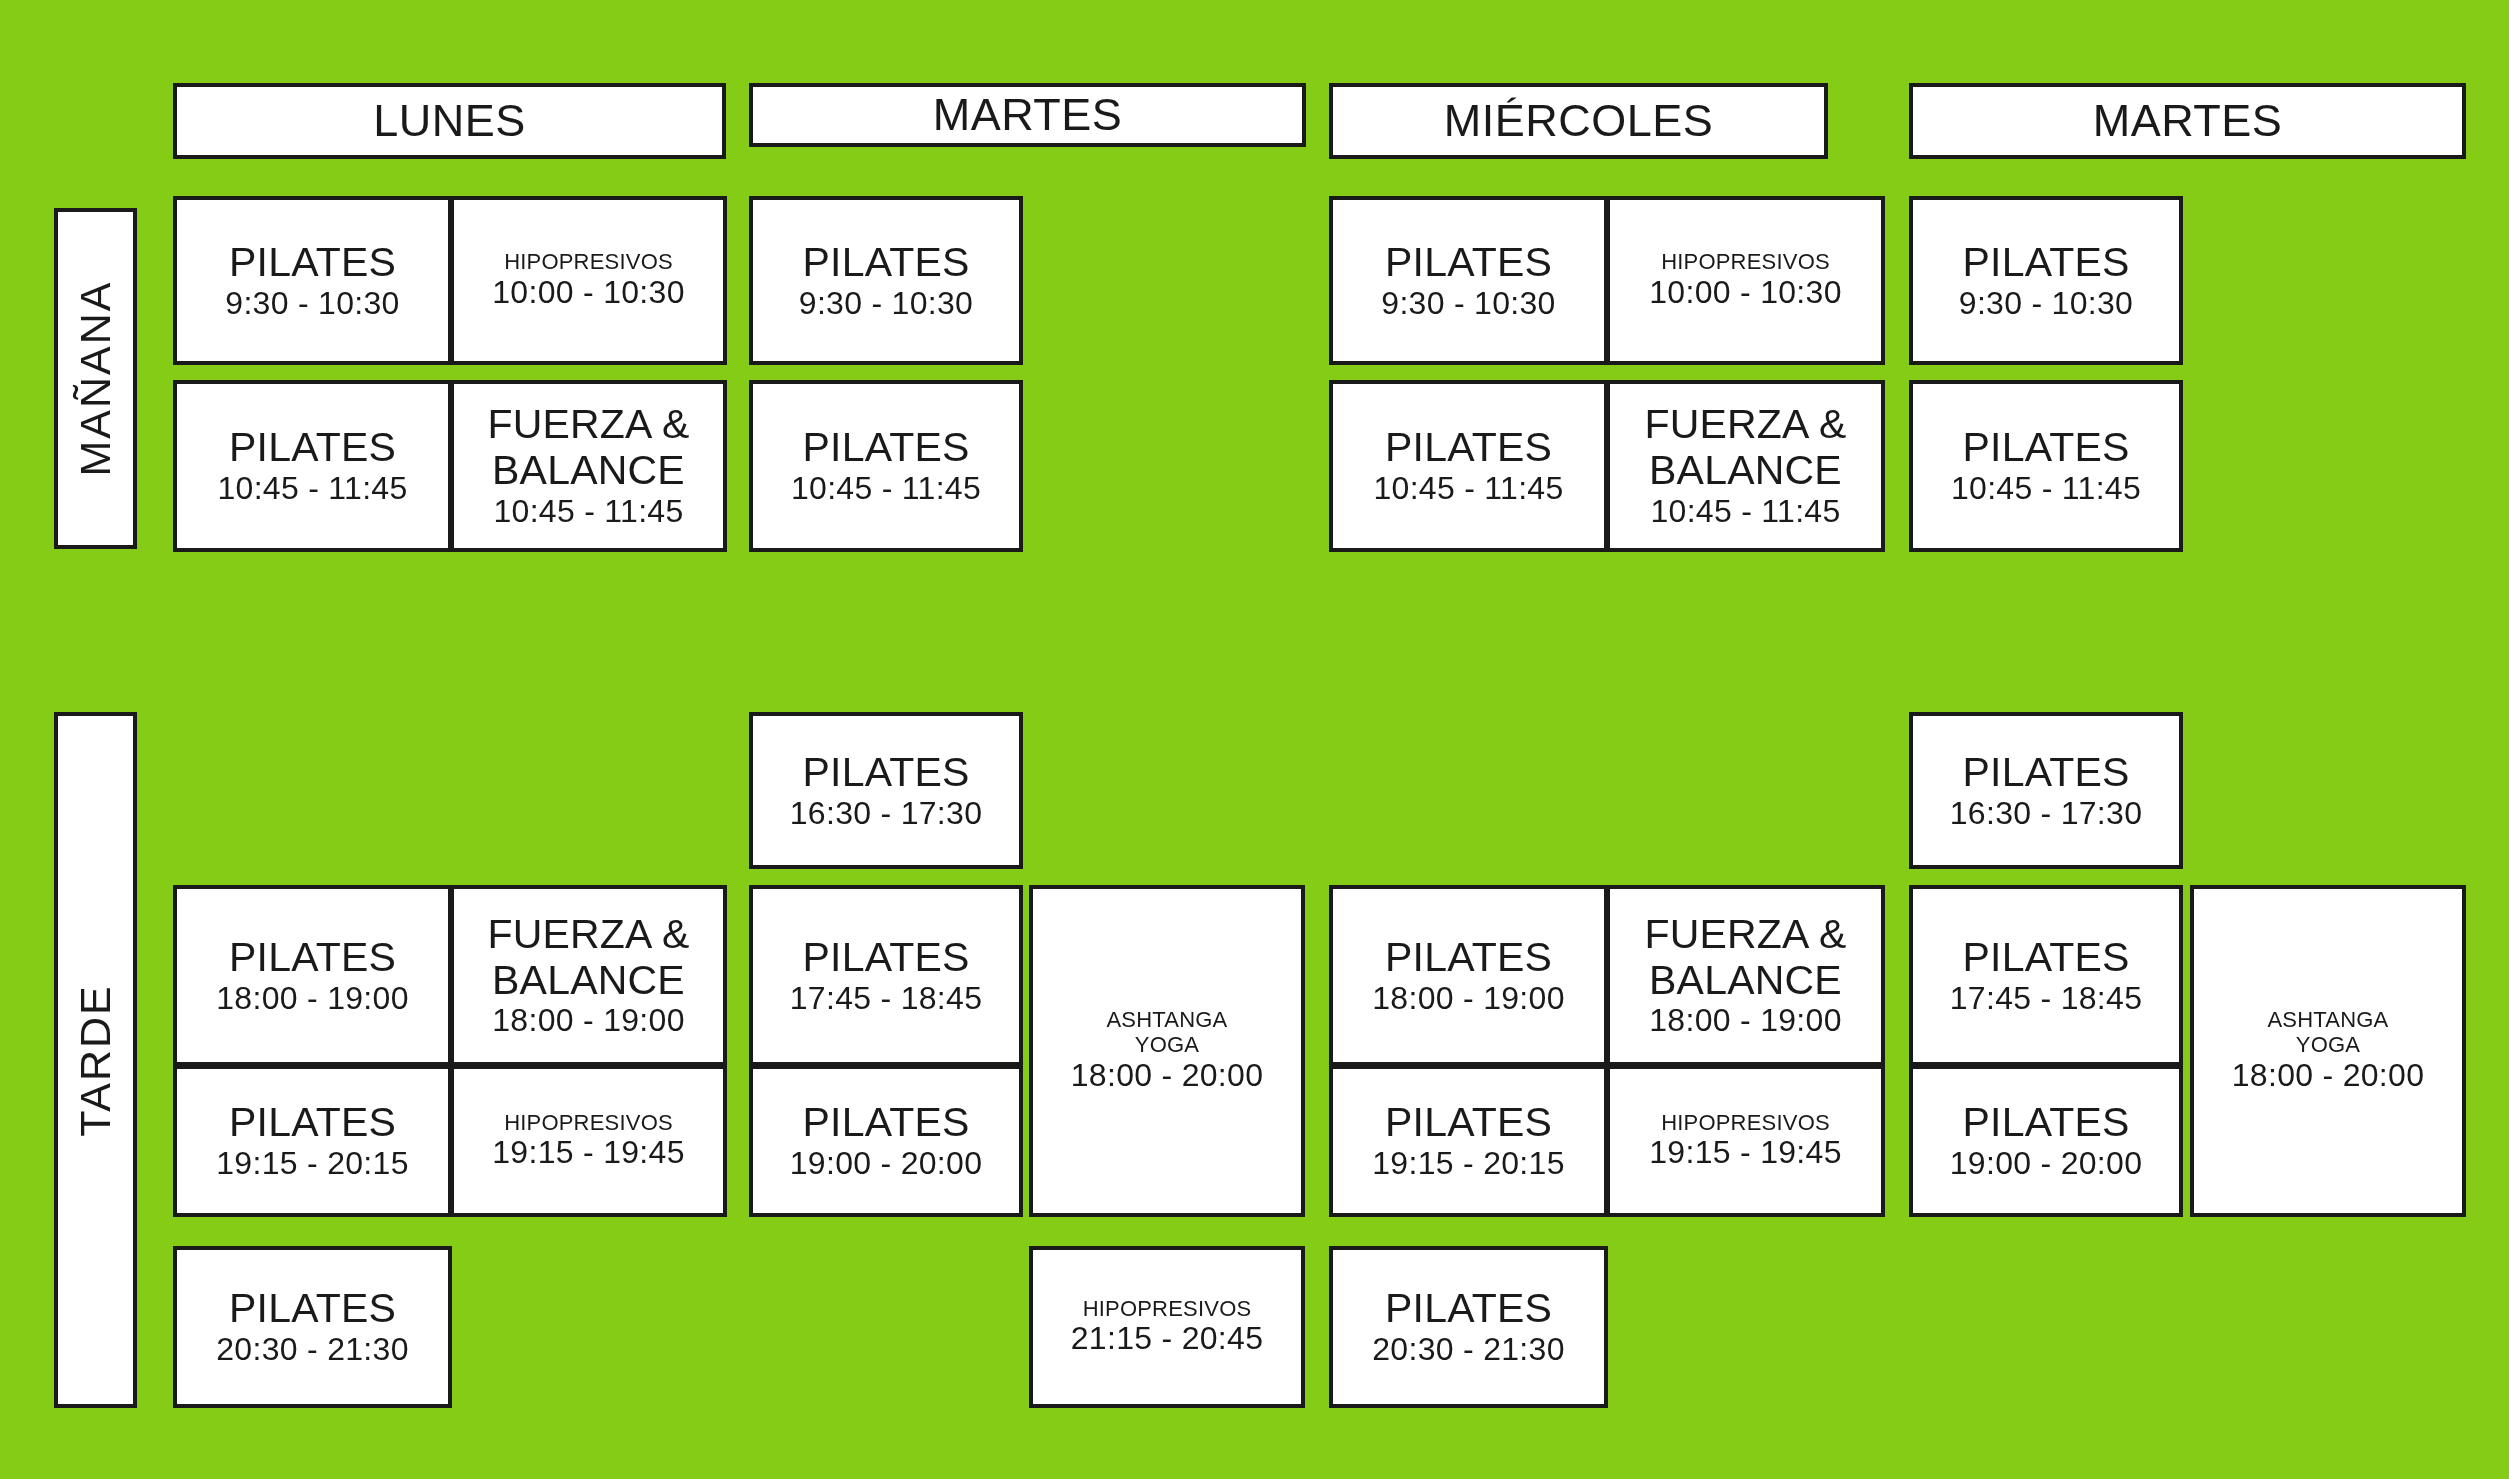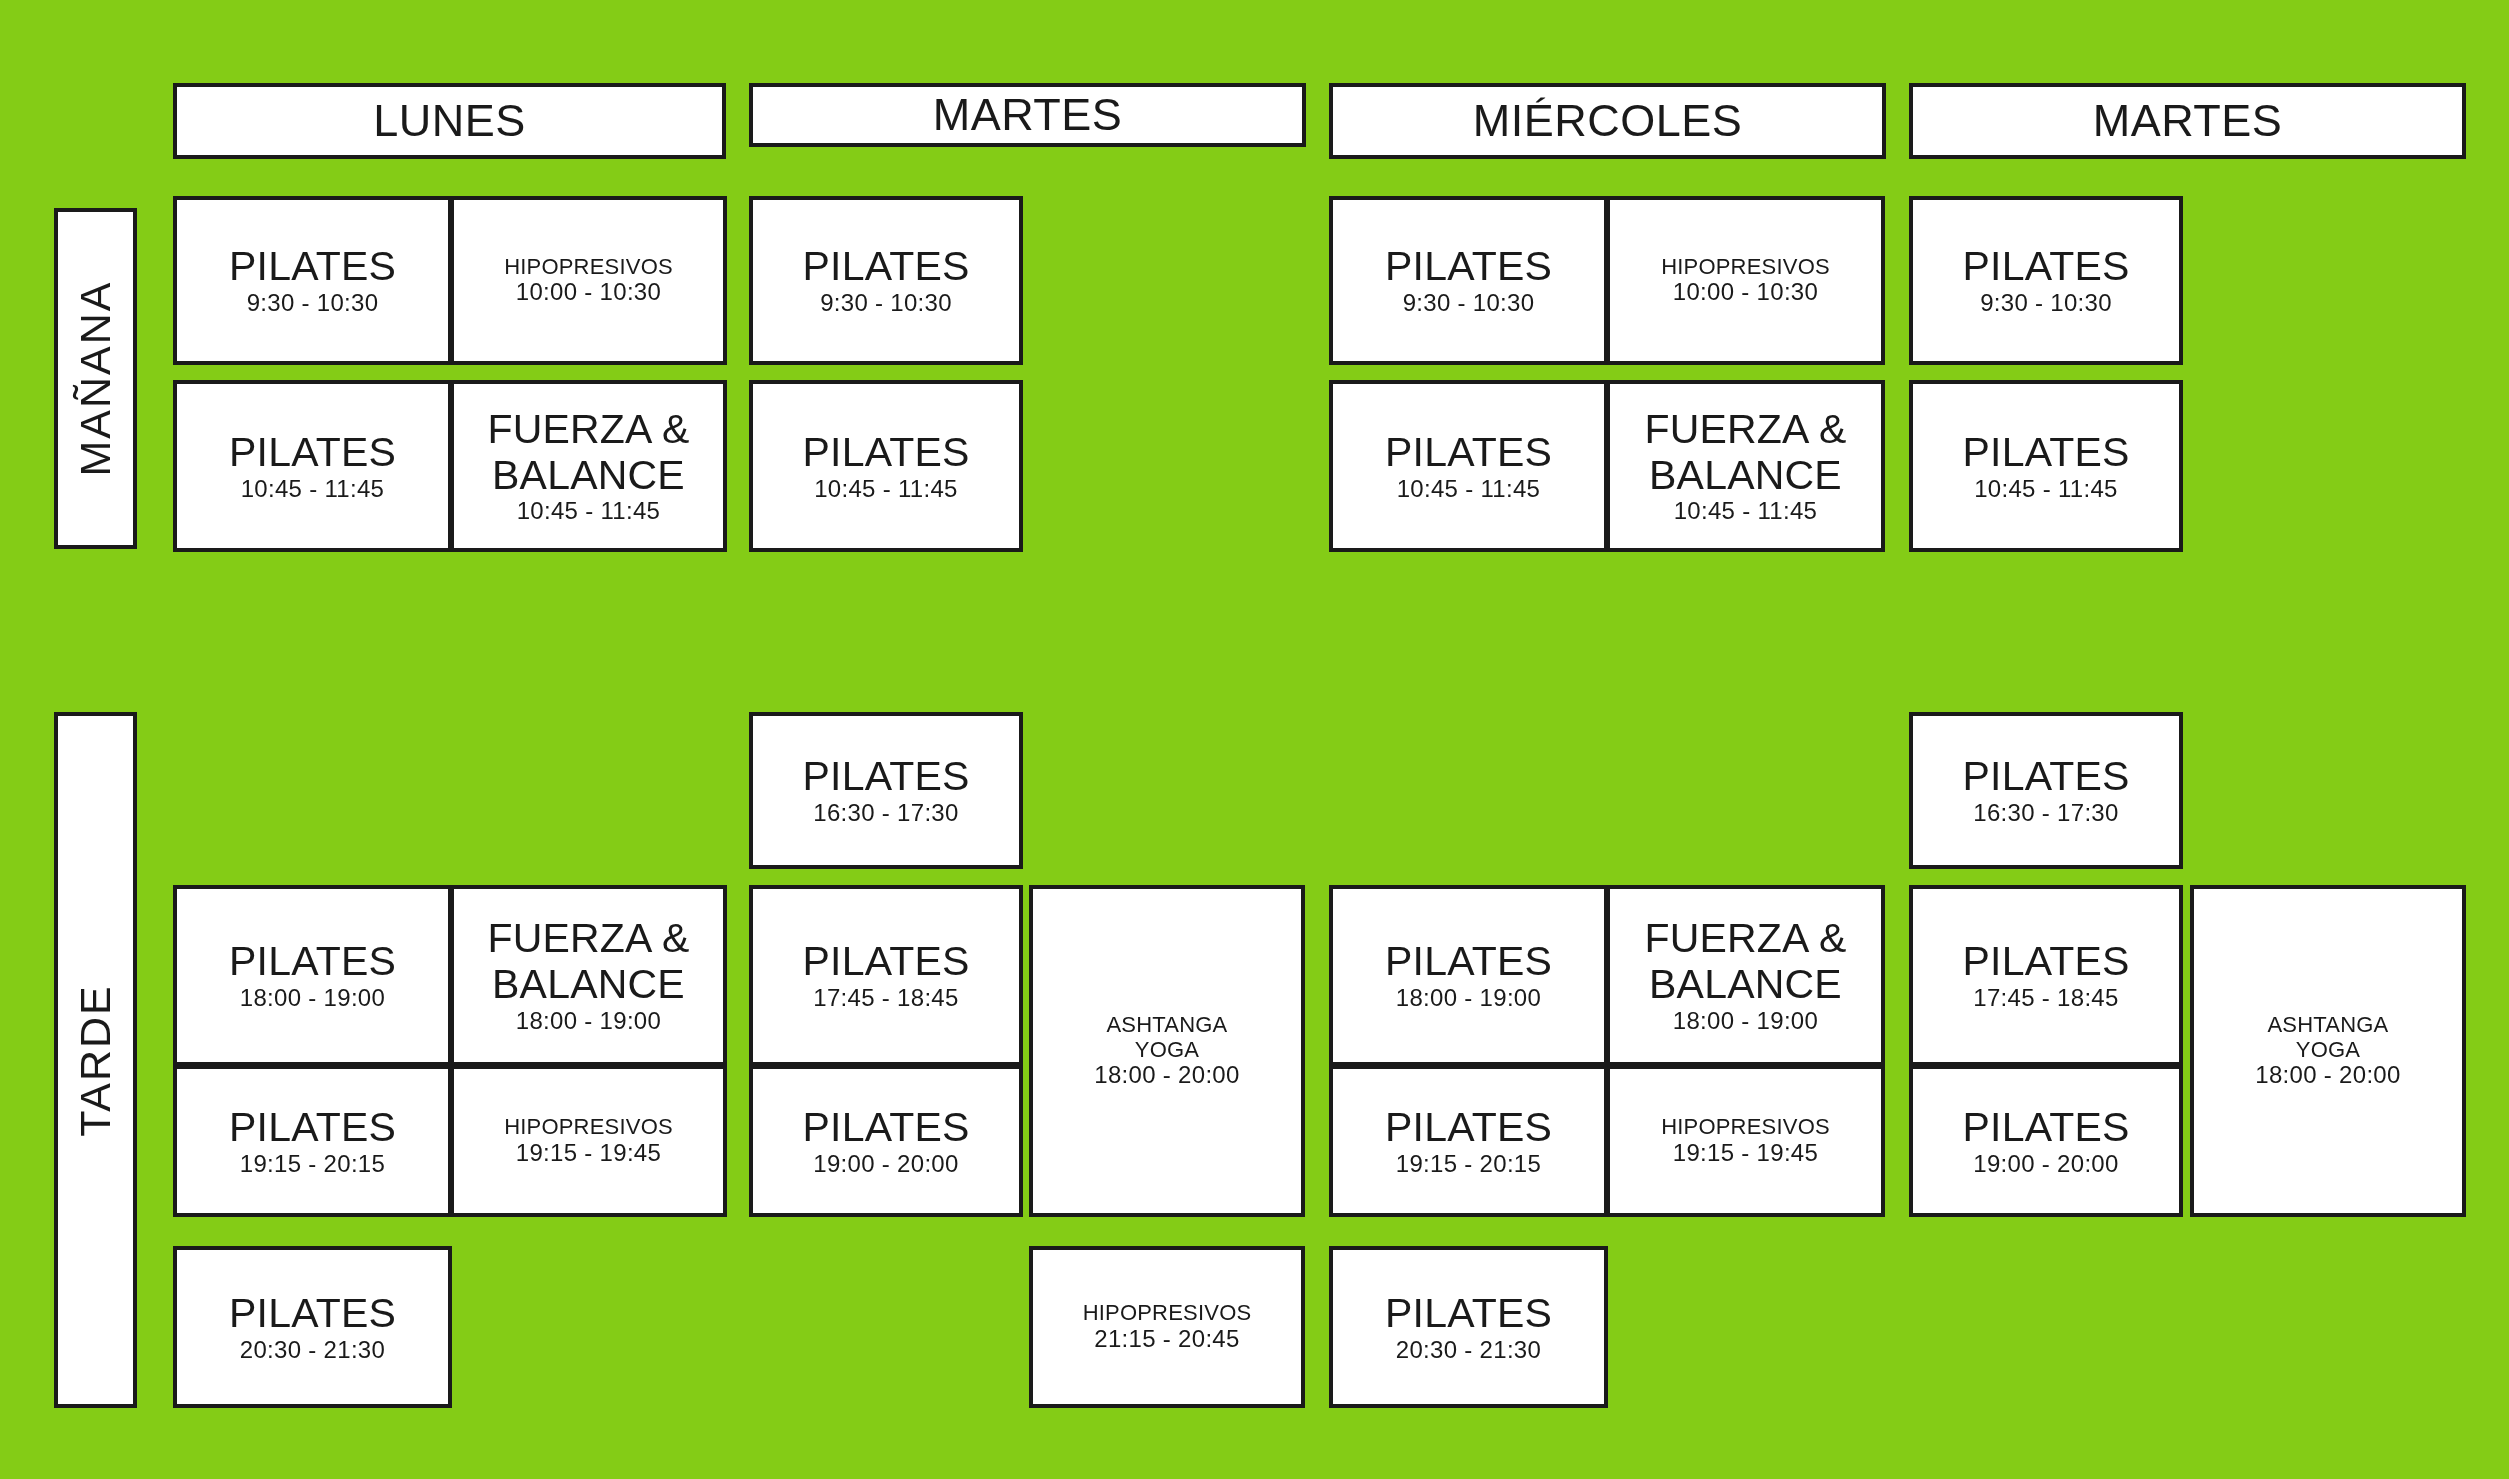--- a/index.html
+++ b/index.html
@@ -56,38 +56,38 @@
   .cls-name {
     font-size: 41px;
     letter-spacing: 0.2px;
     white-space: pre-line;
     color: #1a1a1a;
   }
   .cls-name.small {
     font-size: 22px;
   }
   .cls-time {
-    font-size: 24px;
+    font-size: 32px;
     letter-spacing: 0.3px;
     margin-top: 0;
     color: #1a1a1a;
   }
 </style>
 </head>
 <body>
 
 <div id="schedule">
 
   <div class="box day-header-box" style="left:173px; top:83px; width:553px; height:76px;">
     <span class="day-header">LUNES</span>
   </div>
   <div class="box day-header-box" style="left:749px; top:83px; width:557px; height:64px;">
     <span class="day-header">MARTES</span>
   </div>
-  <div class="box day-header-box" style="left:1329px; top:83px; width:557px; height:76px;">
+  <div class="box day-header-box" style="left:1329px; top:83px; width:499px; height:76px;">
     <span class="day-header">MIÉRCOLES</span>
   </div>
   <div class="box day-header-box" style="left:1909px; top:83px; width:557px; height:76px;">
     <span class="day-header">MARTES</span>
   </div>
 
   <div class="period-label" style="left:54px; top:208px; width:83px; height:341px;">
     <span>MAÑANA</span>
   </div>
   <div class="period-label" style="left:54px; top:712px; width:83px; height:696px;">

